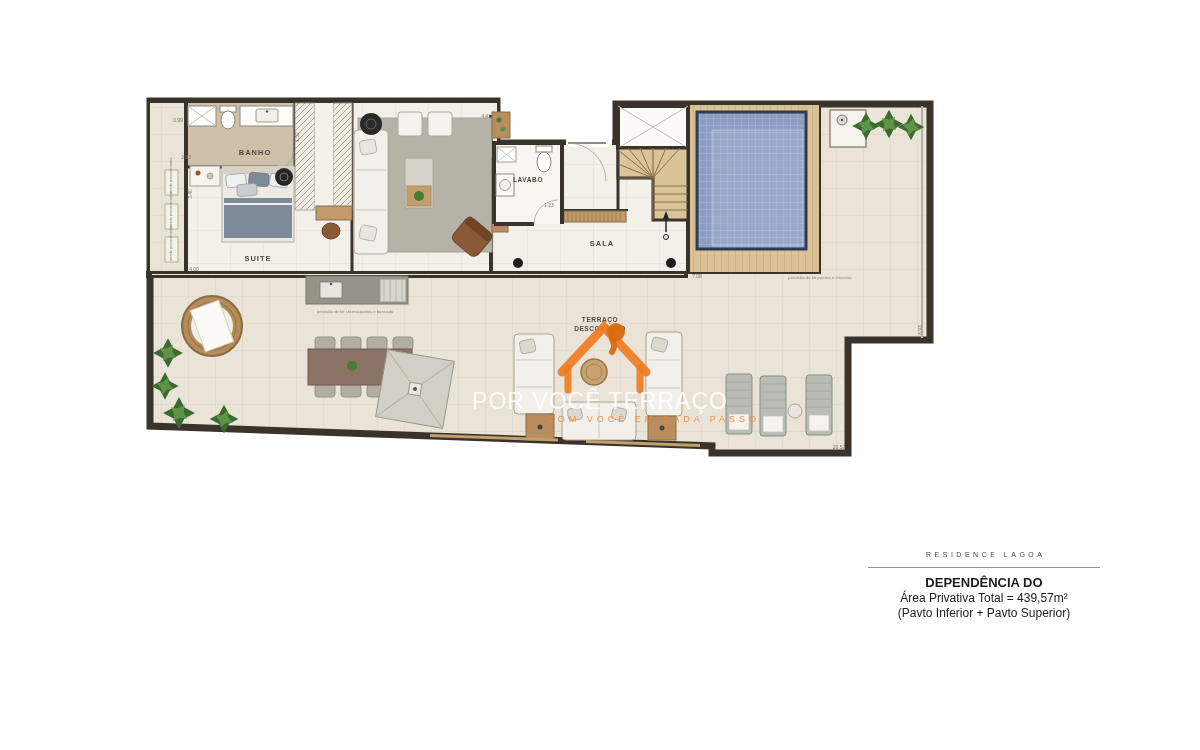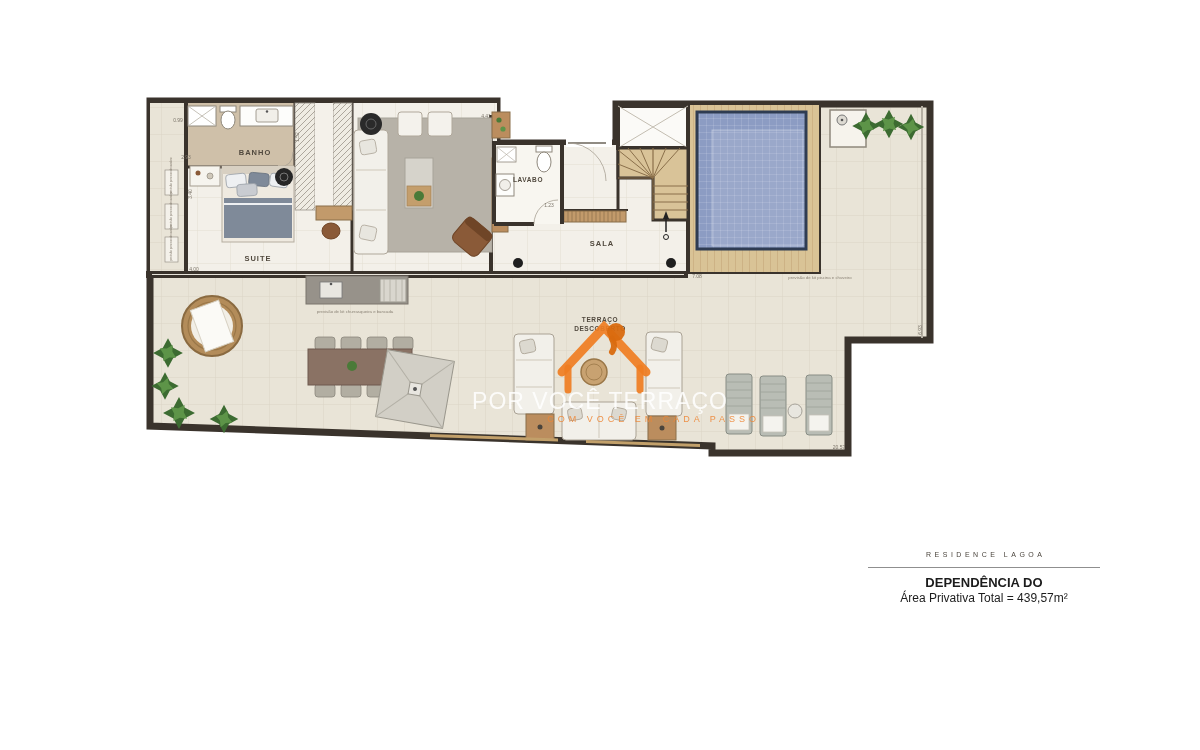--- a/index.html
+++ b/index.html
@@ -336,15 +336,16 @@
   <path d="M60,23 Q64,30 60,36" fill="none" stroke="#D96A0F" stroke-width="6" stroke-linecap="round" opacity="0.95"></path>
 </svg>
 <div class="wm-main">POR VOCÊ TERRAÇO</div>
 <div class="wm-tag">COM VOCÊ EM CADA PASSO</div>
 
 <div class="brand">
   <div class="brand-sub">RESIDENCE LAGOA</div>
   <hr class="brand-rule">
   <div class="brand-t">DEPENDÊNCIA DO</div>
   <div class="brand-r">Área Privativa Total = 439,57m²</div>
+  <div class="brand-r">(Pavto Inferior + Pavto Superior)</div>
 </div>
 
 </div>
 
 </body></html>

